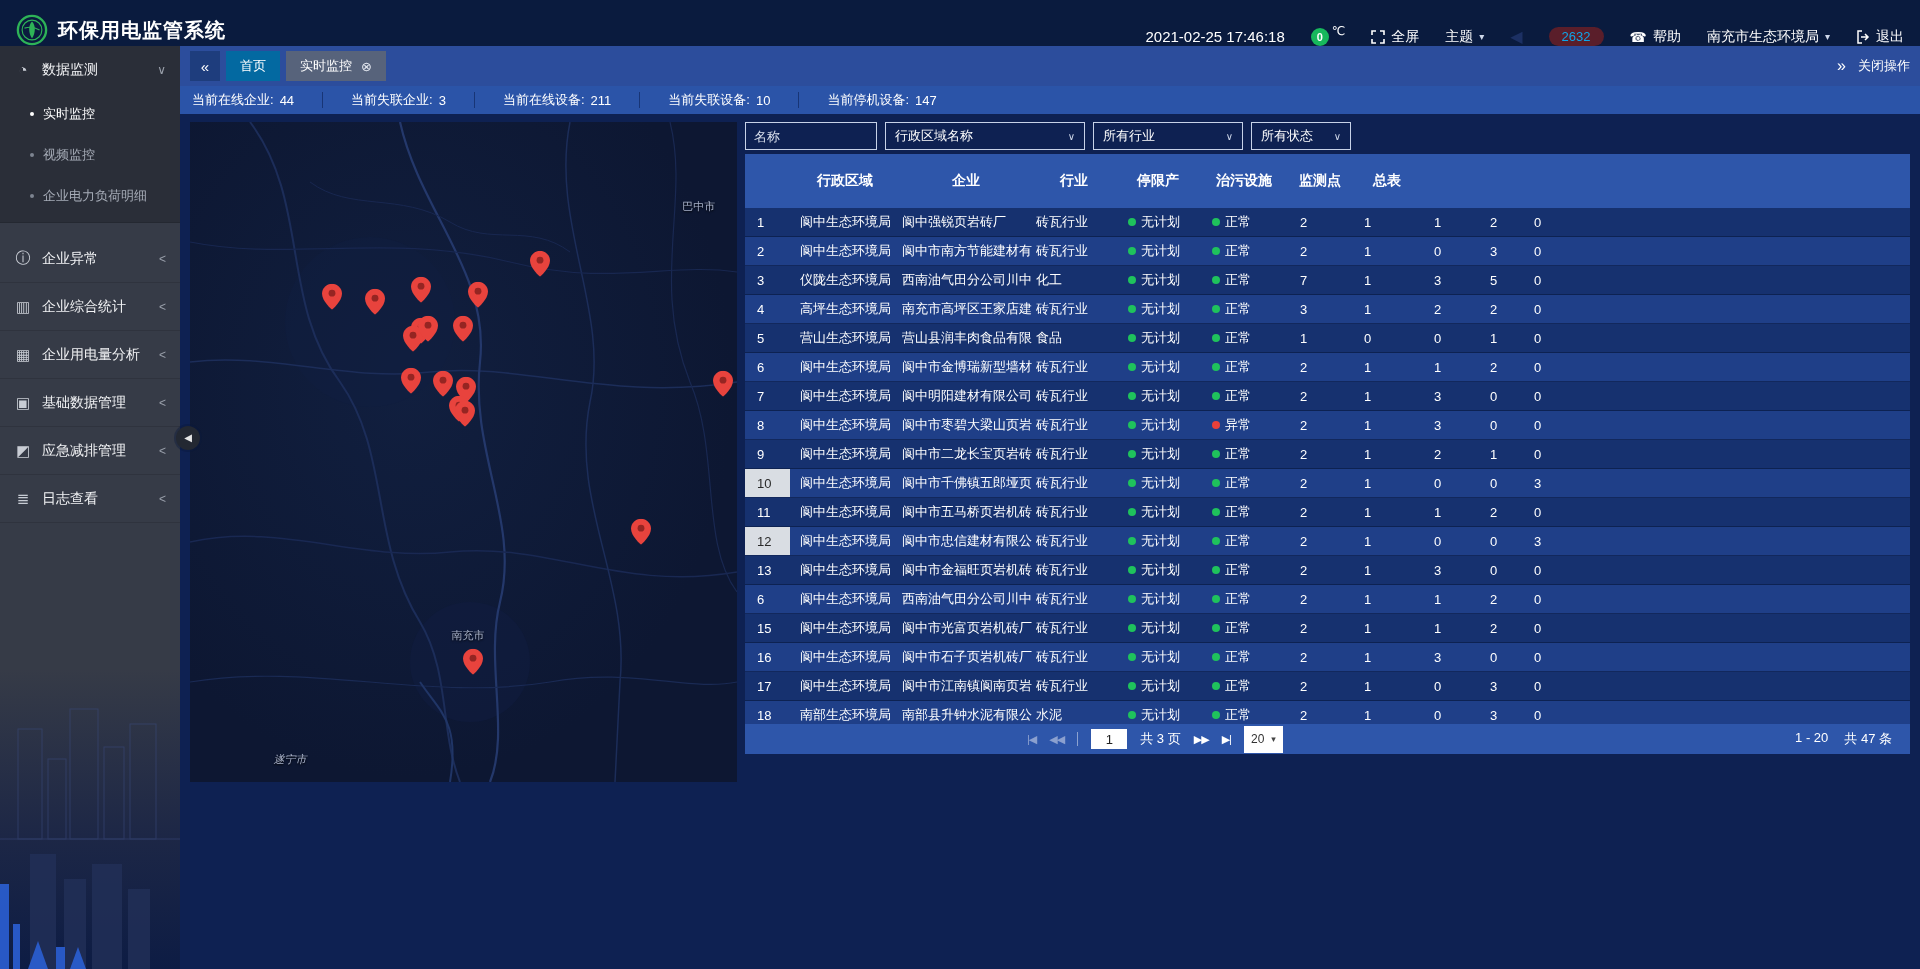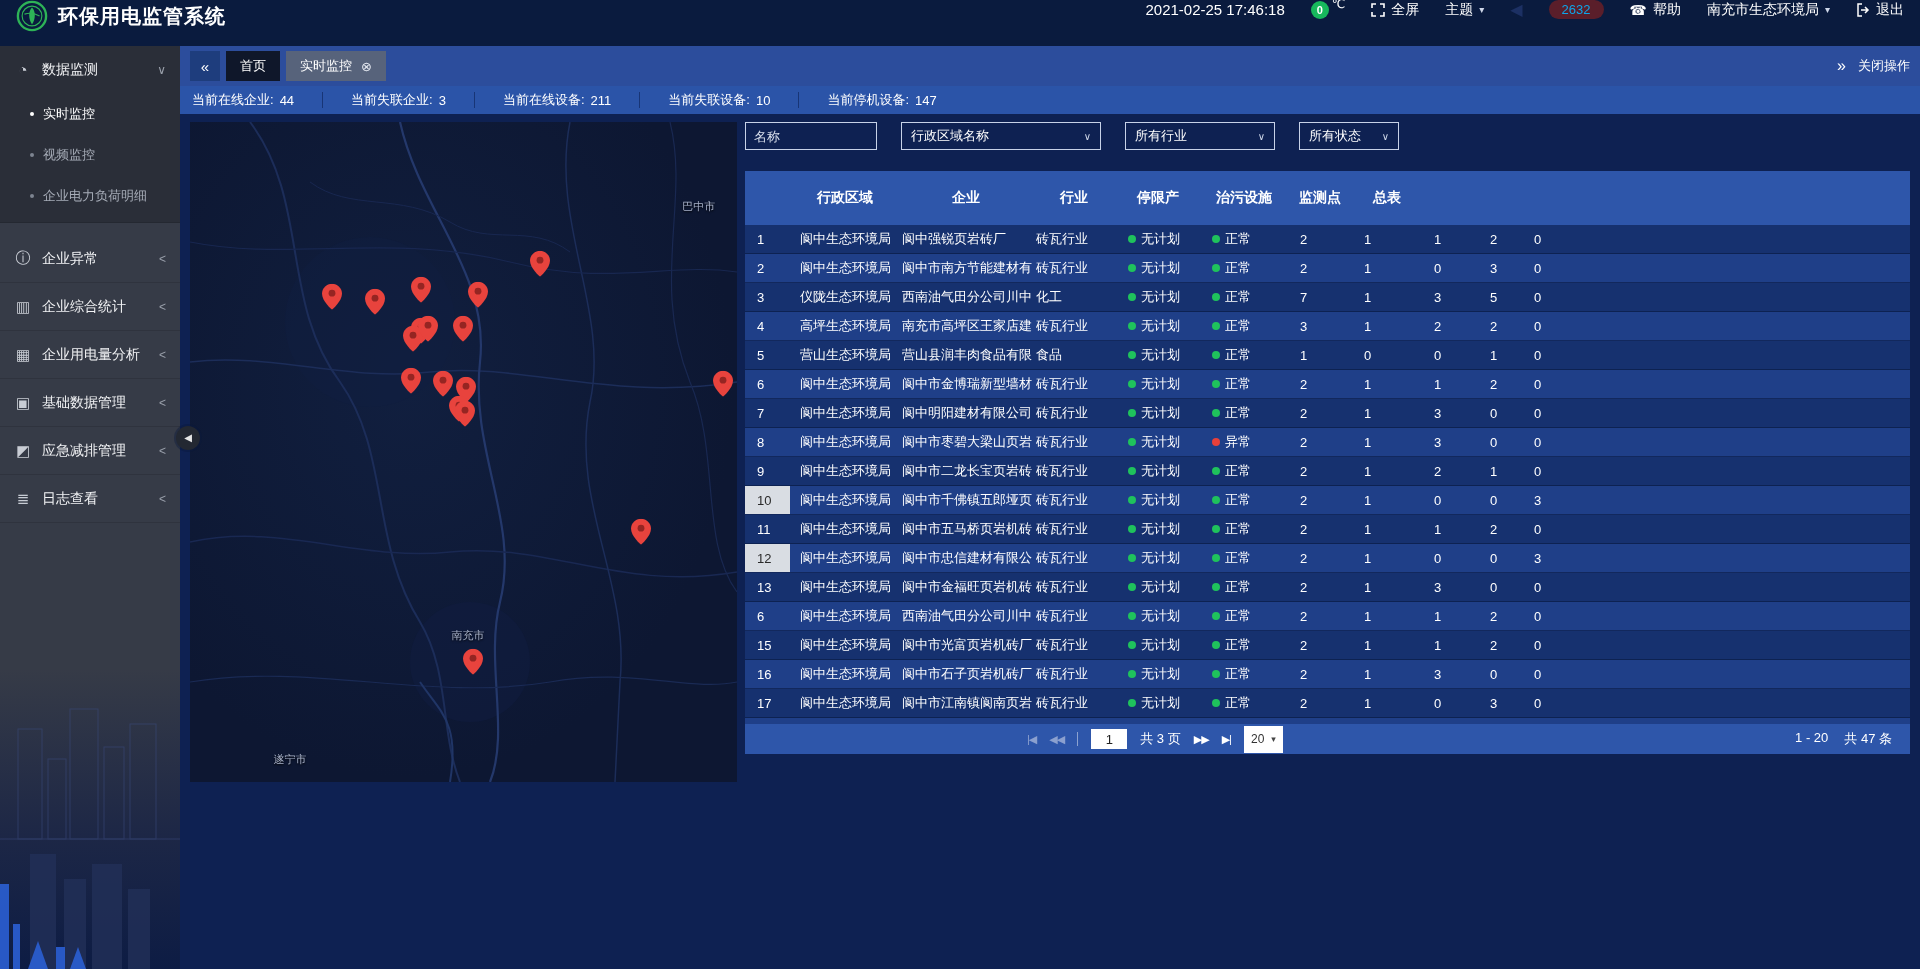--- a/index.html
+++ b/index.html
@@ -1,21 +1,21 @@
 <!DOCTYPE html>
 <html style="--status-green: #1fc25c; --status-red: #e8403a;"><head>
 <meta charset="utf-8">
 <style>
   *{margin:0;padding:0;box-sizing:border-box}
   html,body{width:1920px;height:969px;overflow:hidden;background:#0e2152}
   body{font-family:"Liberation Sans","DejaVu Sans",sans-serif;color:#fff}
   .app{width:1920px;height:969px;display:flex;flex-direction:column}
 
   
-  .topbar{flex:0 0 46px;background:#0a1b3e;display:flex;align-items:flex-start;padding:0 16px}
+  .topbar{flex:0 0 46px;background:#0a1b3e;display:flex;align-items:flex-end;padding:0 16px}
   .brand{display:flex;align-items:center;gap:10px}
   .app-title{font-size:20px;font-weight:bold;letter-spacing:1px}
   .topbar-right{margin-left:auto;display:flex;align-items:center;gap:26px;font-size:14px}
   .datetime{font-size:15px}
   .temp{display:flex;align-items:flex-start;gap:3px}
   .temp-circle{width:18px;height:18px;border-radius:50%;background:#17b85c;display:flex;align-items:center;justify-content:center;font-size:11px;font-weight:bold}
   .temp-unit{font-size:12px;margin-top:-4px}
   .tb-item{display:flex;align-items:center;gap:6px;cursor:pointer;white-space:nowrap}
   .caret{font-size:10px;color:#cfd8ea}
   .speaker{color:#1c3063;font-size:16px;cursor:pointer}
@@ -37,21 +37,21 @@
   .subitem .dot{width:4px;height:4px;border-radius:50%;background:#7d8490;flex:0 0 4px}
   .subitem.active .dot{background:#ffffff}
   .menu-group{border-bottom:1px solid rgba(0,0,0,0.12)}
   .sidebar-art{position:absolute;left:0;bottom:0;width:180px;height:300px;background:linear-gradient(180deg,rgba(54,59,71,0) 0%,#1d2746 55%,#0d1c44 100%);pointer-events:none}
 
   
   .main{flex:1;display:flex;flex-direction:column;min-width:0;background:#0e2152}
   .tabbar{flex:0 0 40px;background:#2c4d9c;display:flex;align-items:center;padding:0 10px;gap:6px}
   .tab-nav{width:30px;height:30px;background:#1e3d7d;display:flex;align-items:center;justify-content:center;font-size:15px;cursor:pointer}
   .tab-list{display:flex;gap:6px}
-  .tab{height:30px;padding:0 14px;background:#0f172a;display:flex;align-items:center;gap:9px;font-size:13px;cursor:pointer;white-space:nowrap}
+  .tab{height:30px;padding:0 14px;background:#0369a1;display:flex;align-items:center;gap:9px;font-size:13px;cursor:pointer;white-space:nowrap}
   .tab.active{background:#57637b}
   .tab-close{font-size:13px;color:#e8ecf4}
   .tabbar-right{margin-left:auto;display:flex;align-items:center;gap:12px;font-size:13px}
   .tab-nav2{font-size:16px;cursor:pointer}
   .close-ops{cursor:pointer}
 
   .statsbar{flex:0 0 28px;background:#2b54a8;display:flex;align-items:center;padding-left:12px;font-size:13px}
   .stat{display:flex;gap:6px;align-items:center;padding:0 28px;height:16px;border-right:1px solid rgba(9,28,76,0.55)}
   .stat:first-child{padding-left:0}
   .stat:last-child{border-right:none}
@@ -60,21 +60,21 @@
 
   
   .map-panel{flex:0 0 547px;width:547px;height:660px;position:relative;background:radial-gradient(ellipse at 40% 40%, #111f3f 0%, #0d1732 70%)}
   .roads{position:absolute;inset:0}
   .map-label{position:absolute;transform:translate(-50%,-50%);color:#a9b3cb;font-size:11px;text-shadow:0 1px 2px #000;white-space:nowrap;pointer-events:none}
   .pin{position:absolute;width:20px;height:26px;transform:translate(-50%,-55%);cursor:pointer}
   .map-collapse{position:absolute;left:-14px;top:46%;width:24px;height:24px;border-radius:50%;background:#232832;display:flex;align-items:center;justify-content:center;color:#e6e6e6;font-size:10px;cursor:pointer;box-shadow:0 0 0 2px rgba(10,25,60,0.4)}
 
   
   .right-panel{flex:1;height:632px;display:flex;flex-direction:column;min-width:0}
-  .filters{flex:0 0 28px;display:flex;gap:24px;margin-bottom:21px}
+  .filters{flex:0 0 28px;display:flex;gap:8px;margin-bottom:4px}
   .f-input{width:132px;background:transparent;border:1px solid #c7d2e8;color:#fff;font-size:13px;padding:0 8px;height:28px;outline:none}
   .f-input::placeholder{color:#e3e9f4;opacity:0.95}
   .f-select{display:flex;align-items:center;justify-content:space-between;border:1px solid #c7d2e8;color:#fff;font-size:13px;padding:0 9px;height:28px;cursor:pointer}
   .sel-caret{font-size:10px;color:#cfd8ea;margin-left:10px}
 
   
   .tbl{flex:1;display:flex;flex-direction:column;min-height:0;overflow:hidden}
   .thead{flex:0 0 54px;background:#2e56aa;display:flex;align-items:stretch;font-weight:bold}
   .th{display:flex;align-items:center;justify-content:center;font-size:14px;white-space:nowrap}
   .th-group{display:flex;flex-direction:column;width:146px}
@@ -324,21 +324,21 @@
             <path d="M0,560 C120,540 240,580 360,560 C440,545 500,570 547,560" stroke="#1a2a54" fill="none" stroke-width="1.2"></path>
             <path d="M480,0 C500,80 460,160 500,260 C530,330 510,420 547,470" stroke="#192851" fill="none" stroke-width="1.2"></path>
             <path d="M230,560 C250,590 270,600 260,660" stroke="#203566" fill="none" stroke-width="2"></path>
             <path d="M120,60 C160,90 210,70 260,100 C300,125 340,100 380,130" stroke="#182750" fill="none" stroke-width="1"></path>
           </svg>
           <div class="map-collapse">
             <span>◀</span>
           </div>
         <div class="map-label" style="left: 93%; top: 12.7%;">巴中市</div>
             <div class="map-label" style="left: 50.8%; top: 77.8%;">南充市</div>
-            <div class="map-label" style="left: 18.3%; top: 96.5%;">遂宁市</div>
+            <div class="map-label" style="left: 18.3%; top: 96.5%; font-style: italic;">遂宁市</div>
             <div class="pin" style="left: 26%; top: 26.7%;"><svg width="20" height="26" viewBox="0 0 20 26">
                 <path d="M10 0C4.5 0 0 4.5 0 10c0 7.5 10 16 10 16s10-8.5 10-16C20 4.5 15.5 0 10 0z" fill="#e8433d"></path>
                 <circle cx="10" cy="9.5" r="3.4" fill="#952522"></circle>
               </svg></div>
             <div class="pin" style="left: 33.8%; top: 27.4%;"><svg width="20" height="26" viewBox="0 0 20 26">
                 <path d="M10 0C4.5 0 0 4.5 0 10c0 7.5 10 16 10 16s10-8.5 10-16C20 4.5 15.5 0 10 0z" fill="#e8433d"></path>
                 <circle cx="10" cy="9.5" r="3.4" fill="#952522"></circle>
               </svg></div>
             <div class="pin" style="left: 42.2%; top: 25.6%;"><svg width="20" height="26" viewBox="0 0 20 26">
                 <path d="M10 0C4.5 0 0 4.5 0 10c0 7.5 10 16 10 16s10-8.5 10-16C20 4.5 15.5 0 10 0z" fill="#e8433d"></path>

